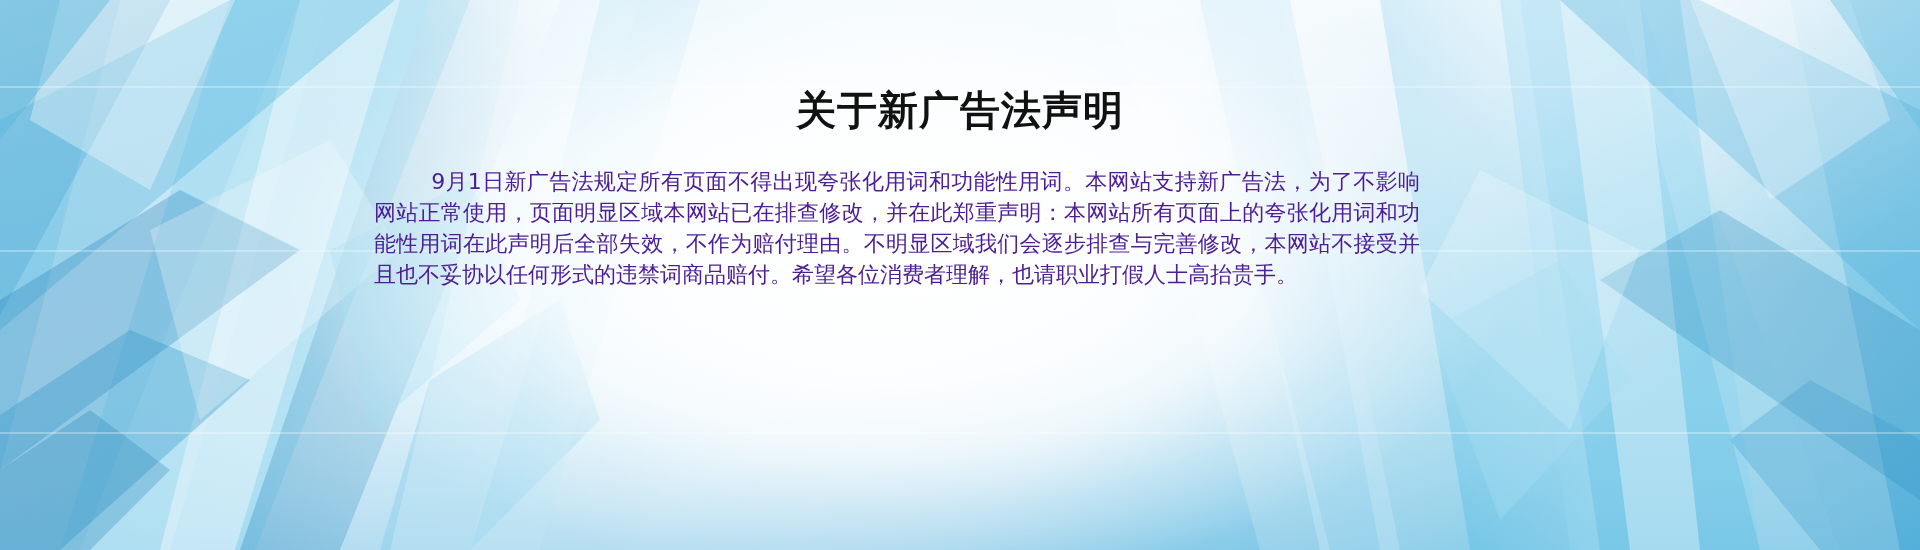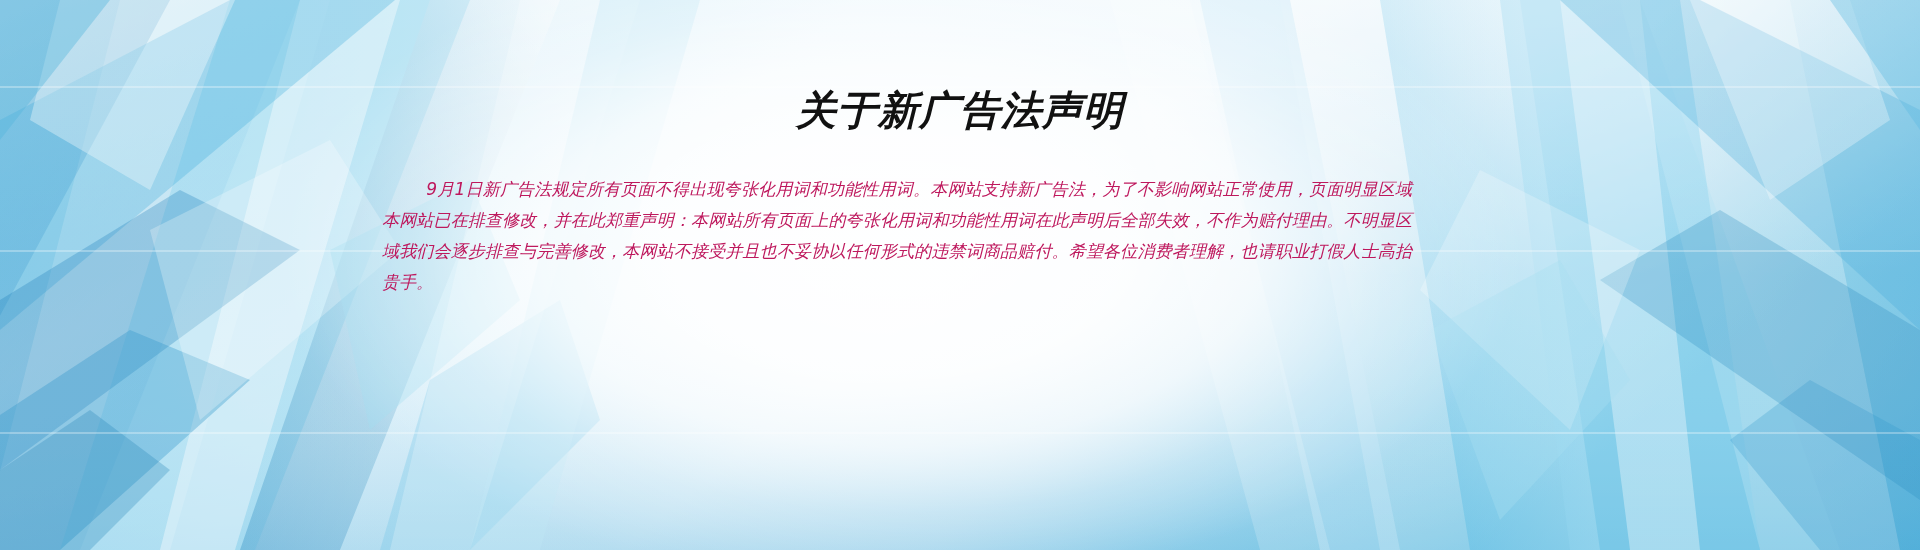--- a/index.html
+++ b/index.html
@@ -1,21 +1,21 @@
 <!DOCTYPE html>
 <html><head>
 <meta charset="utf-8">
 <style>
   html,body{margin:0;padding:0;}
   body{
     width:1920px;height:550px;overflow:hidden;
     font-family:"DejaVu Sans","Liberation Sans",sans-serif;
     background:#cfe9f6;
   }
-  #stage{position:relative;width:1920px;height:550px;overflow:hidden;font-style:italic;}
+  #stage{position:relative;width:1920px;height:550px;overflow:hidden;}
 
   
   #bg{position:absolute;inset:0;overflow:hidden;}
   #bg svg{display:block;width:1920px;height:550px;}
 
   
   #veil{
     position:absolute;inset:0;
     background:radial-gradient(ellipse 620px 330px at 900px 255px,
         rgba(255,255,255,0.97) 0%,
@@ -36,24 +36,24 @@
     position:absolute;left:0;right:0;top:84px;
     text-align:center;
     font-size:40px;line-height:52px;font-weight:700;
     color:#111111;
     letter-spacing:1px;
   }
   .body-wrap{
     position:absolute;left:374px;top:166px;width:1046px;
   }
   .para{
-    margin:8px;
-    font-size:17px;
+    margin:0;
+    font-size:22px;
     line-height:31px;
-    color:#be185d;
+    color:#4c1d95;
     text-align:justify;
     text-justify:inter-ideograph;
     word-break:break-all;
   }
   .para.indent{text-indent:2.6em;}
   .para + .para{margin-top:0px;}
 </style>
 </head>
 <body>
 

